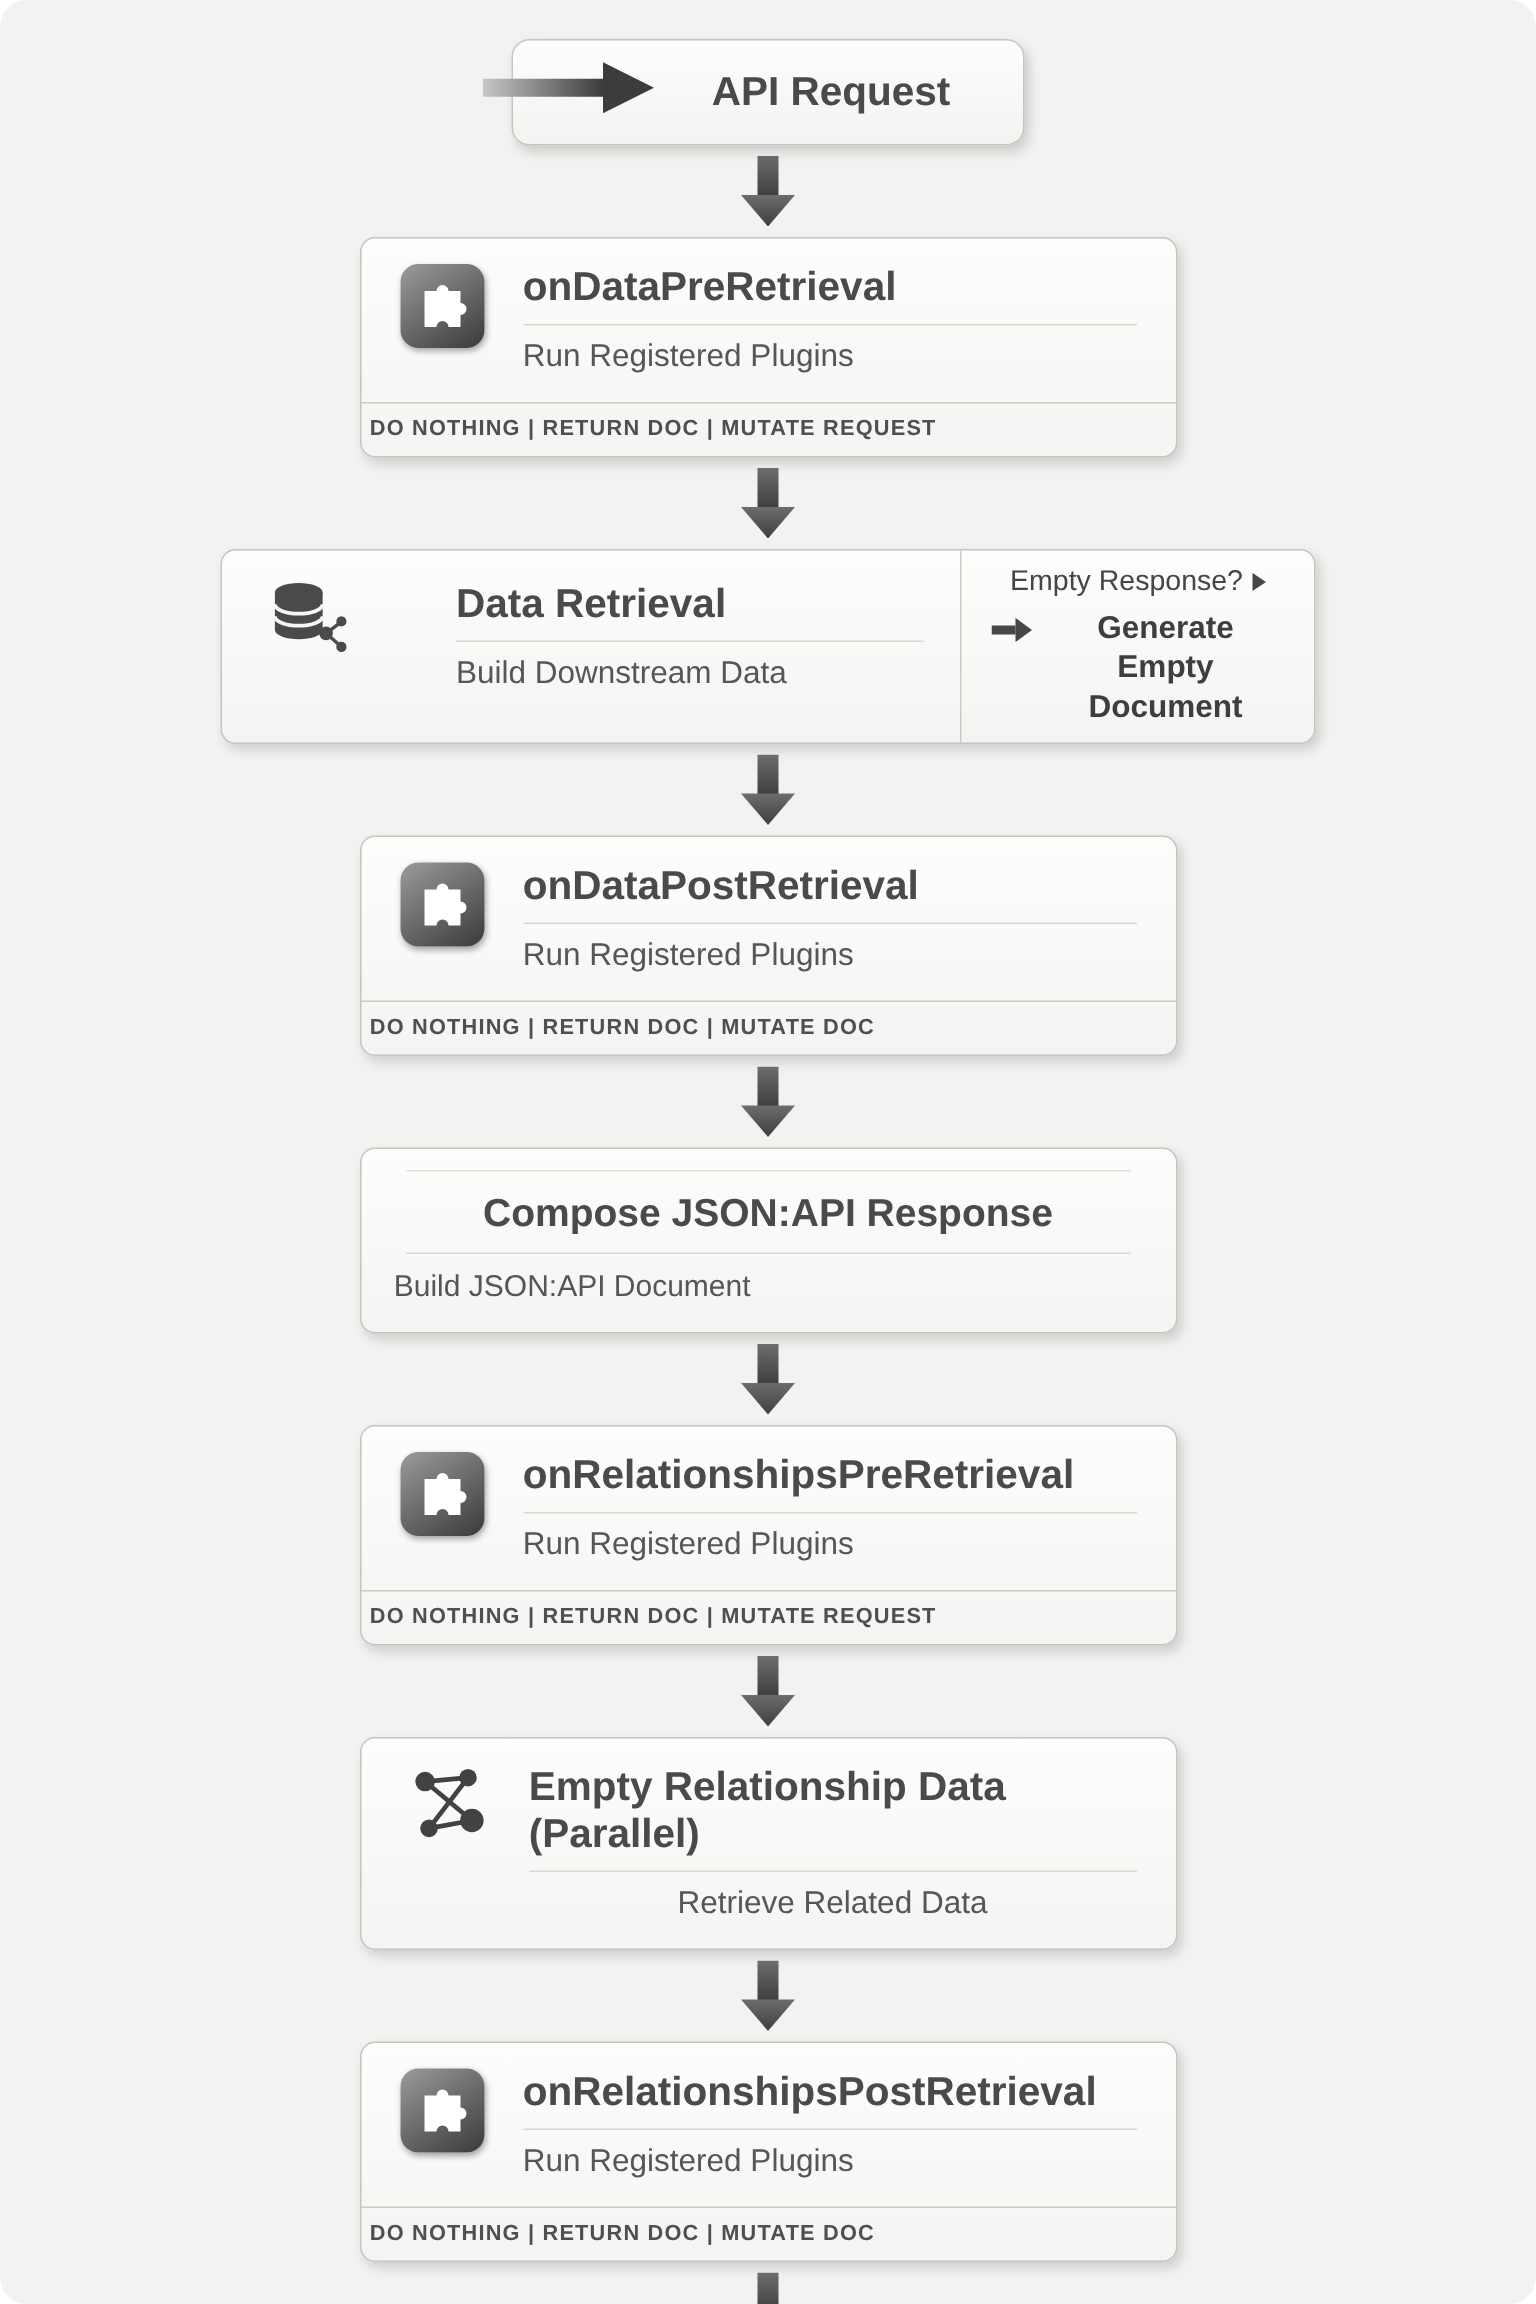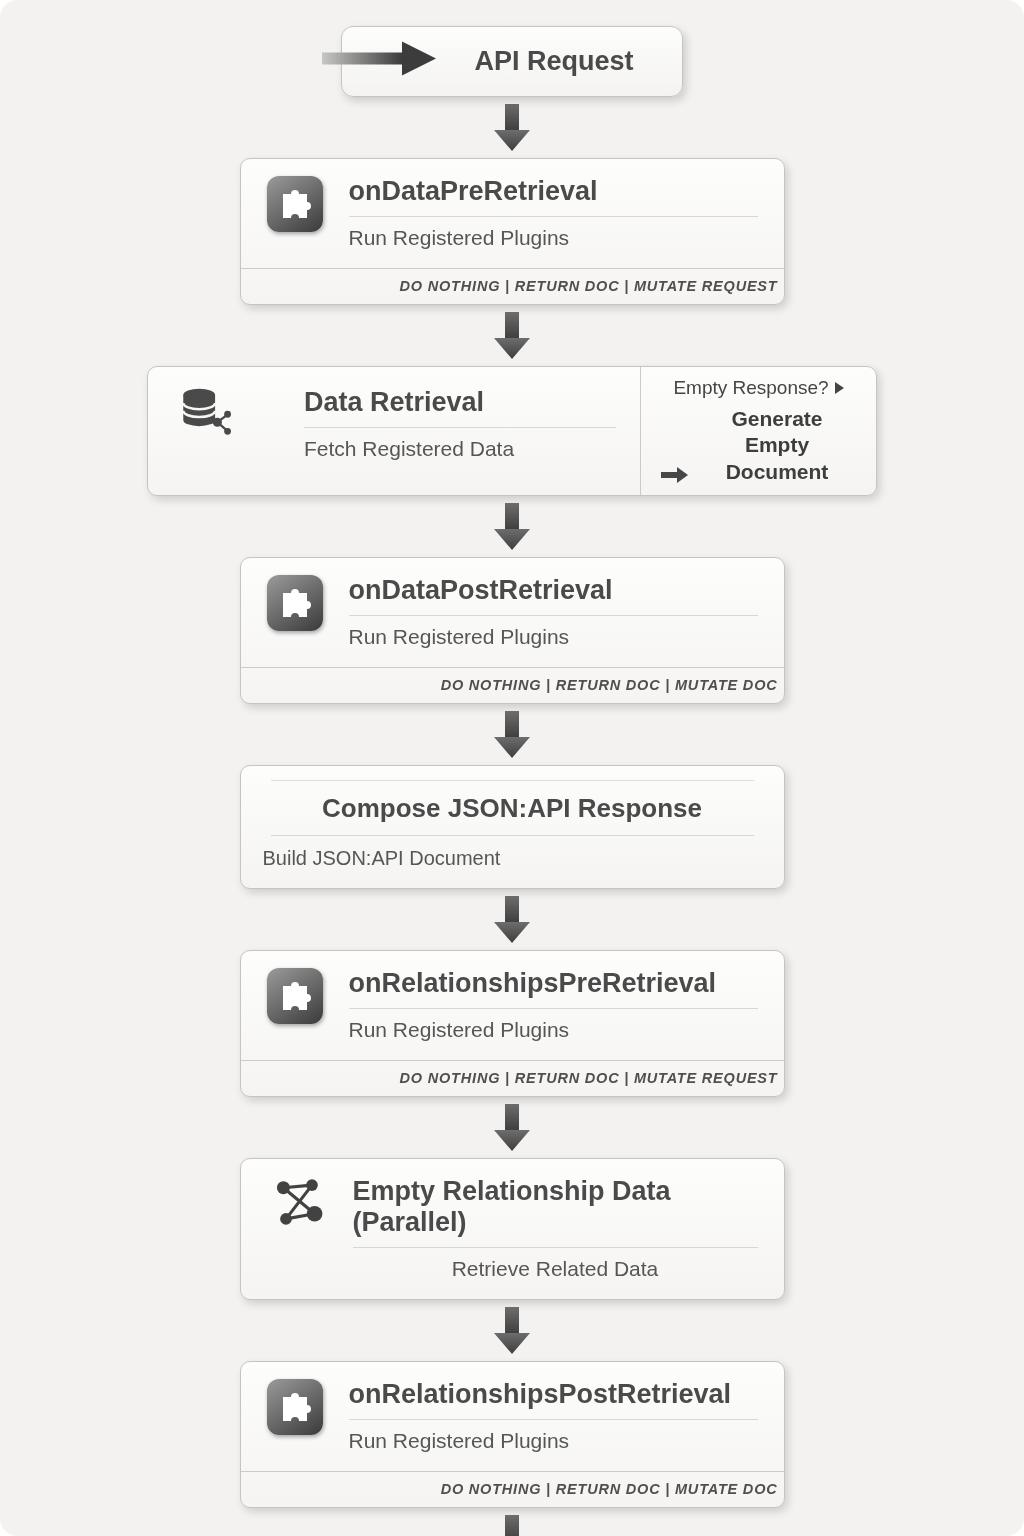--- a/index.html
+++ b/index.html
@@ -78,27 +78,26 @@
     border-bottom: 1px solid #d9d7d4;
   }
   .node-sub {
     font-size: 21px;
     color: #565656;
     padding-top: 9px;
   }
   .node-sub.centered { text-align: center; }
   .node-footer {
     border-top: 1px solid #ccc9c6;
-    text-align: right;
+    text-align: left;
     font-size: 14.5px;
     font-weight: 600;
     color: #4f4f4f;
     letter-spacing: .8px;
     padding: 9px 6px 10px 6px;
-    font-style: italic;
   }
 
   
   .node.wide { width: 730px; display: flex; align-items: stretch; }
   .node.wide .node-main { flex: 1; padding: 20px 24px 22px 26px; gap: 44px; }
   .branch {
     flex: 0 0 236px;
     border-left: 1px solid #ccc9c6;
     display: flex;
     flex-direction: column;
@@ -115,21 +114,21 @@
   }
   .chev {
     width: 0; height: 0;
     border-left: 9px solid #454545;
     border-top: 6px solid transparent;
     border-bottom: 6px solid transparent;
     display: inline-block;
   }
   .branch-action {
     display: flex;
-    align-items: flex-end;
+    align-items: flex-start;
     gap: 9px;
     margin-top: 7px;
   }
   .branch-action .txt {
     font-size: 21px;
     font-weight: bold;
     color: #3e3e3e;
     text-align: center;
     width: 158px;
     line-height: 1.25;
@@ -223,21 +222,21 @@
           <path d="M5,21 a14,5.5 0 0 0 28,0" fill="none" stroke="#f7f6f4" stroke-width="2.2"></path>
           <line x1="35" y1="31" x2="43" y2="25" stroke="#4a4a4a" stroke-width="2"></line>
           <line x1="35" y1="31" x2="43" y2="38" stroke="#4a4a4a" stroke-width="2"></line>
           <circle cx="35" cy="31" r="4" fill="#4a4a4a"></circle>
           <circle cx="44" cy="24" r="3" fill="#4a4a4a"></circle>
           <circle cx="44" cy="39" r="3" fill="#4a4a4a"></circle>
         </svg>
       </div>
       <div class="node-text">
         <div class="node-title">Data Retrieval</div>
-        <div class="node-sub">Fetch Registered Data</div>
+        <div class="node-sub">Build Downstream Data</div>
       </div>
     </div>
     <div class="branch">
       <div class="branch-cond">
         <span>Empty Response?</span>
         <span class="chev"></span>
       </div>
       <div class="branch-action">
         <svg width="28" height="20" viewBox="0 0 28 20">
           <rect x="0" y="7" width="16" height="6" fill="#474747"></rect>

